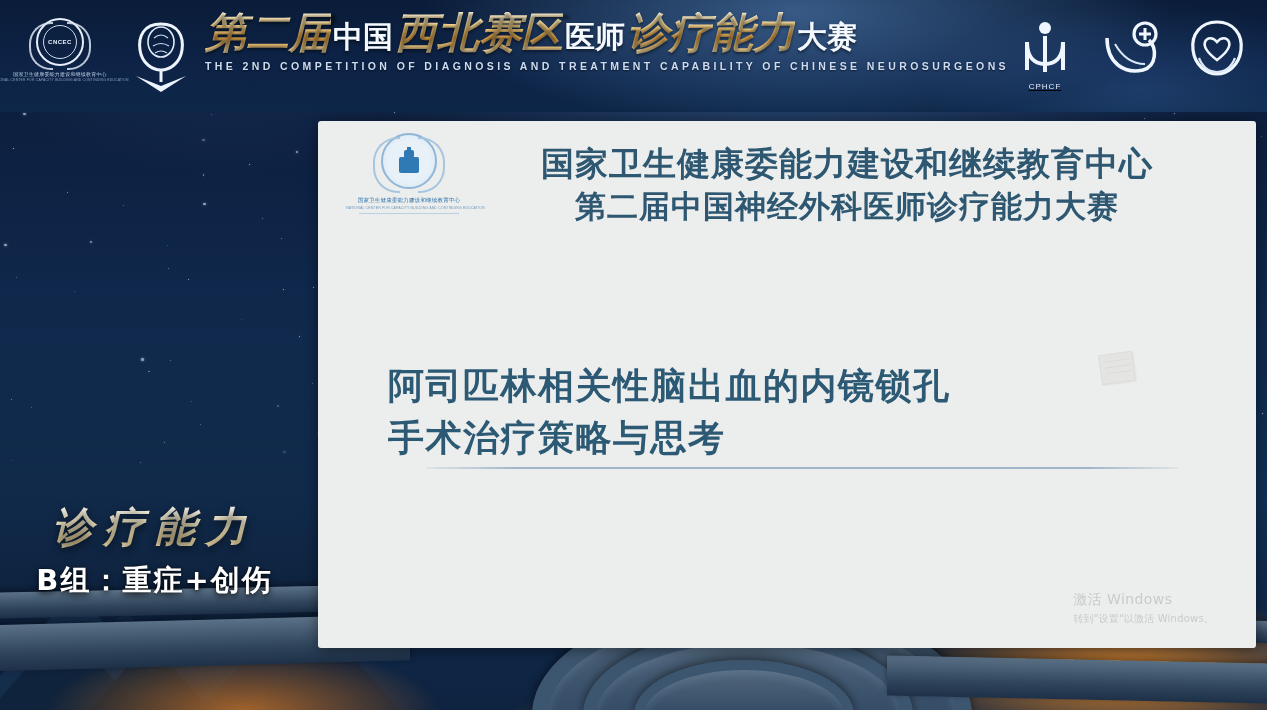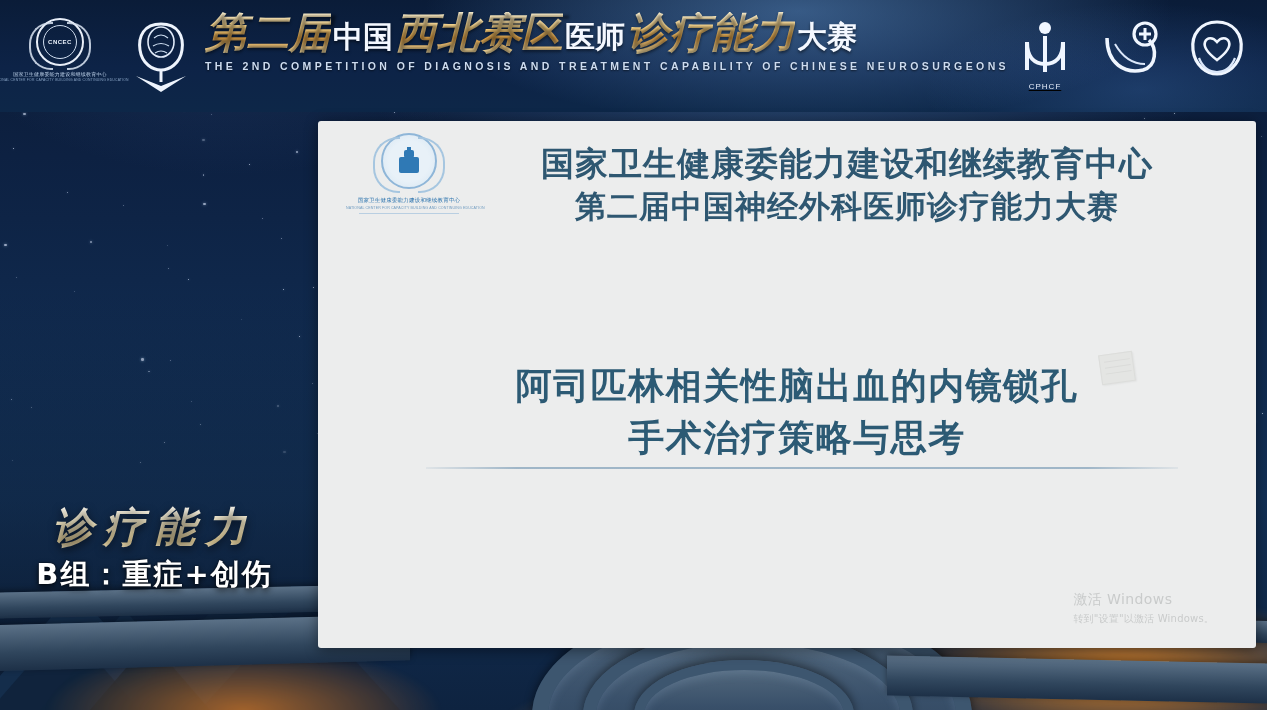--- a/index.html
+++ b/index.html
@@ -250,21 +250,21 @@
     position:absolute; left:0; top:500px; width:309px; text-align:center;
   }
   .region-title{
     font-family:"DejaVu Sans", sans-serif;
     font-size:41px; font-weight:900; letter-spacing:10px; font-style:italic;
     background:linear-gradient(180deg,#ffffff 0%,#fdf2cf 40%,#e9d49d 75%,#fff8e2 100%);
     -webkit-background-clip:text; background-clip:text; color:transparent;
     text-shadow:0 3px 8px rgba(0,0,0,.6);
   }
   .region-group{
-    margin-top:0; font-family:"DejaVu Sans", sans-serif;
+    margin-top:6px; font-family:"DejaVu Sans", sans-serif;
     font-size:29px; font-weight:900; letter-spacing:2px; color:#ffffff;
     text-shadow:0 0 2px rgba(0,0,0,.9), 0 3px 6px rgba(0,0,0,.75);
   }
   .region-round{
     margin-top:4px; font-family:"DejaVu Sans", sans-serif;
     font-size:26px; font-weight:900; letter-spacing:3px; color:#ffffff;
     text-shadow:0 0 2px rgba(0,0,0,.9), 0 3px 6px rgba(0,0,0,.75);
   }
 
   
@@ -303,21 +303,21 @@
   .slide-head{
     position:absolute; left:150px; right:30px; top:22px; text-align:center;
     font-family:"DejaVu Sans", sans-serif;
     color:#2e5771; font-weight:700;
   }
   .slide-head .line1{ font-size:33px; letter-spacing:1px; line-height:1.3; }
   .slide-head .line2{ font-size:31px; letter-spacing:1px; line-height:1.35; }
 
   .slide-title{
     position:absolute; left:70px; right:50px; top:238px;
-    text-align:center; font-family:"DejaVu Sans", sans-serif;
+    font-family:"DejaVu Sans", sans-serif;
     color:#2c5a74; font-weight:700;
   }
   .slide-title .t1{ font-size:36px; letter-spacing:1.5px; line-height:1.5; }
   .slide-title .t2{ font-size:36px; letter-spacing:1.5px; line-height:1.4; }
   .title-rule{
     position:absolute; left:108px; width:752px; top:346px; height:2px;
     background:linear-gradient(90deg,rgba(150,175,195,.15),rgba(140,168,190,.8) 12%,rgba(140,168,190,.8) 88%,rgba(150,175,195,.15));
   }
   .sticky{
     position:absolute; left:782px; top:232px; width:34px; height:30px;

